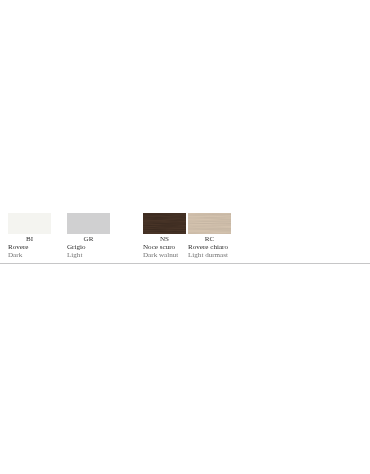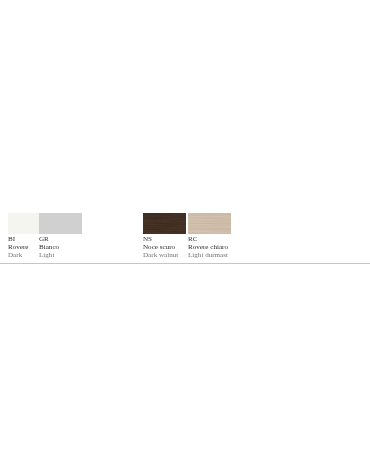--- a/index.html
+++ b/index.html
@@ -51,21 +51,21 @@
     position: relative;
     width: 43px;
     height: 20.8px;
     overflow: hidden;
     line-height: 0;
   }
   .chip .grain {
     display: block;
   }
   .code {
-    text-align: left;
+    text-align: center;
     font-size: 7.1px;
     line-height: 7.7px;
     color: #333333;
     margin-top: 2.4px;
     white-space: nowrap;
   }
   .name-it {
     font-size: 7.1px;
     line-height: 7.7px;
     color: #2e2e2e;
@@ -139,28 +139,28 @@
       <div class="swatch-cell" style="left:8px">
         <div class="chip" style="background: rgb(244, 244, 240);">
           <svg class="grain" width="43" height="21" viewBox="0 0 43 21" aria-hidden="true">
             <rect width="43" height="21" fill="none"></rect>
           </svg>
         </div>
         <div class="code">BI</div>
         <div class="name-it">Rovere</div>
         <div class="name-en">Dark</div>
       </div>
-      <div class="swatch-cell" style="left:39px">
+      <div class="swatch-cell" style="left:67px">
         <div class="chip" style="background: rgb(208, 208, 209);">
           <svg class="grain" width="43" height="21" viewBox="0 0 43 21" aria-hidden="true">
             <rect width="43" height="21" fill="none"></rect>
           </svg>
         </div>
         <div class="code">GR</div>
-        <div class="name-it">Bianco</div>
+        <div class="name-it">Grigio</div>
         <div class="name-en">Light</div>
       </div>
       <div class="swatch-cell" style="left:188px">
         <div class="chip" style="background: rgb(211, 194, 174);">
           <svg class="grain" width="43" height="21" viewBox="0 0 43 21" aria-hidden="true">
             <rect width="43" height="21" fill="#bca892" opacity="0.106" filter="url(#wood-grain-4)"></rect>
           </svg>
         </div>
         <div class="code">RC</div>
         <div class="name-it">Rovere chiaro</div>

